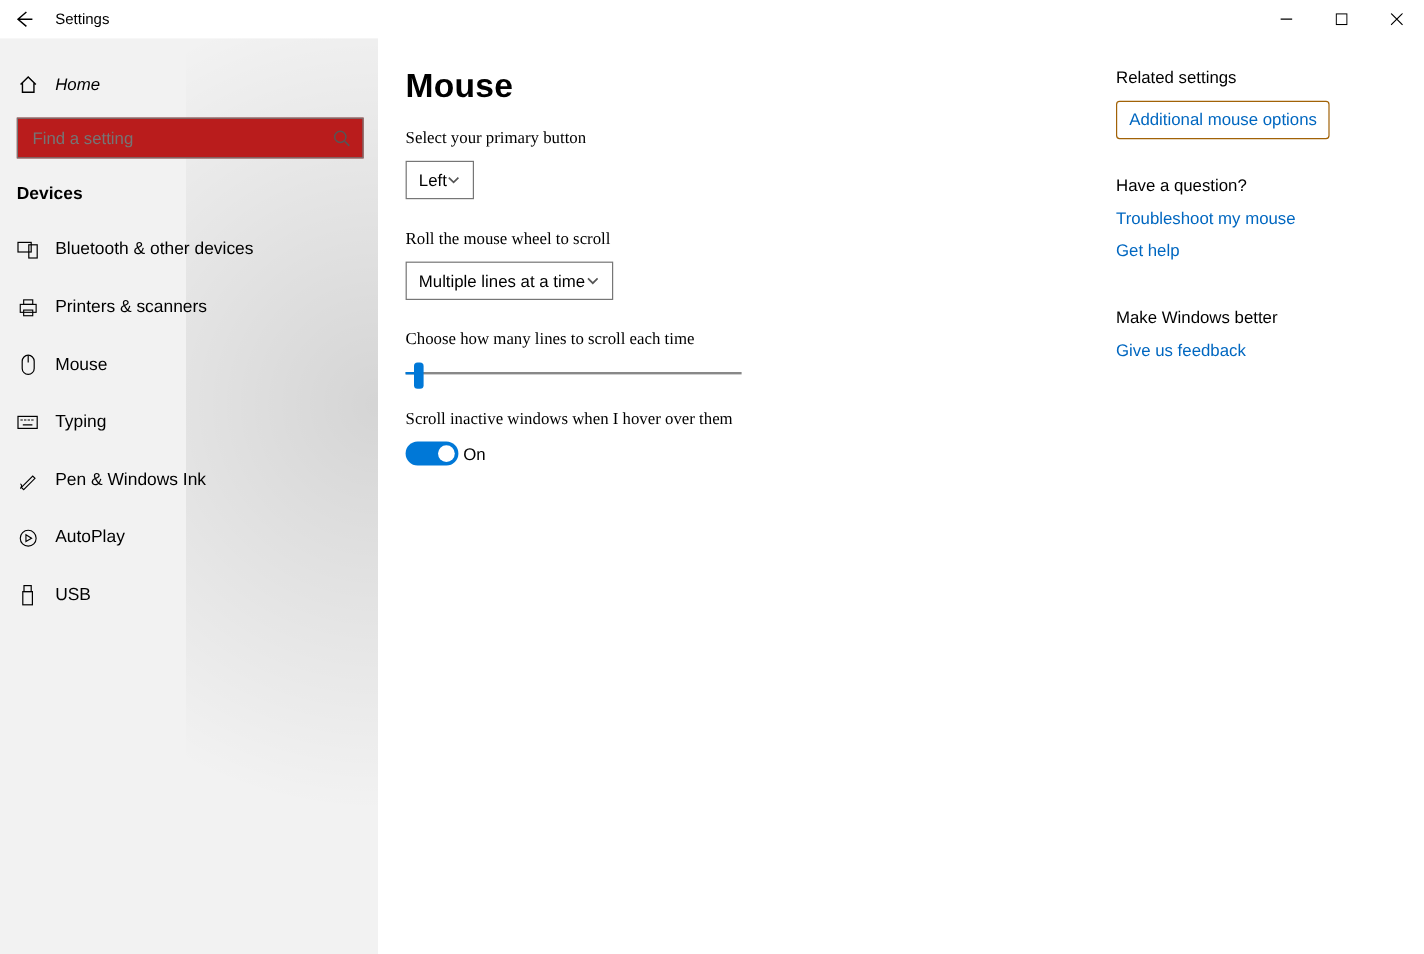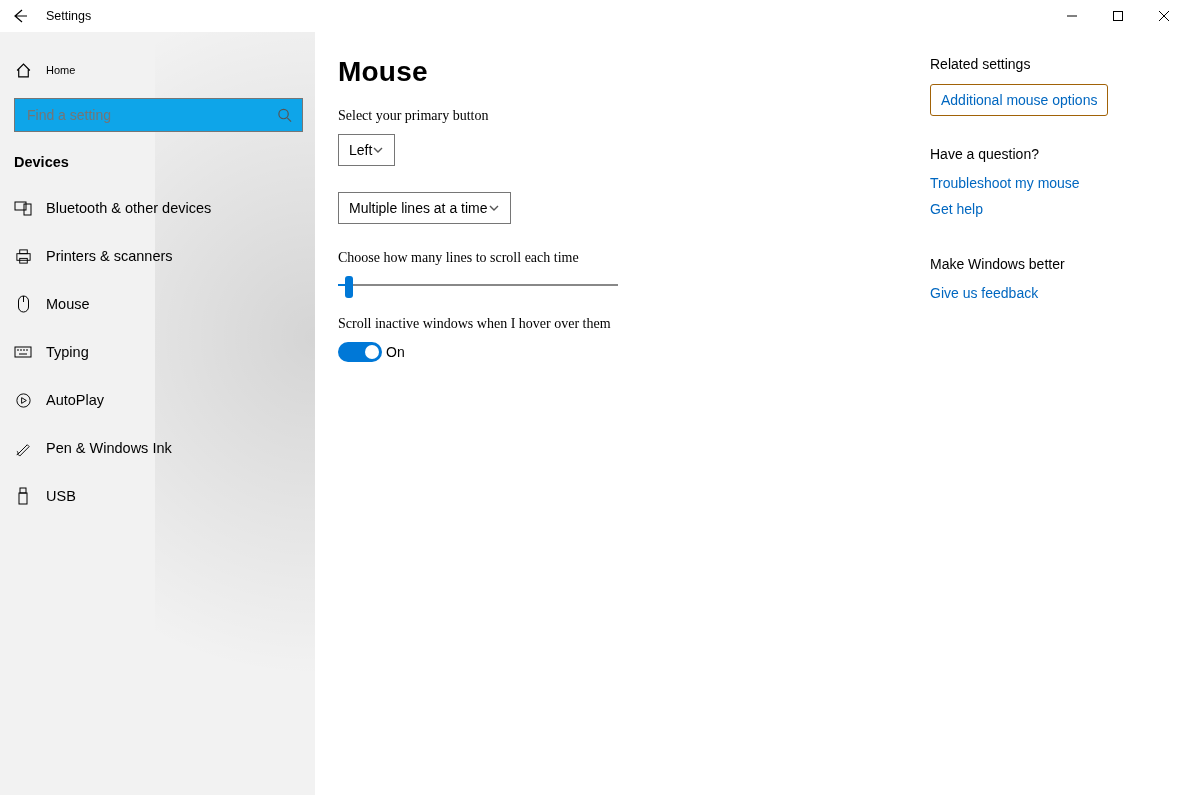--- a/index.html
+++ b/index.html
@@ -16,23 +16,23 @@
   .body { flex: 1; display: flex; min-height: 0; }
   .sidebar {
     width: 315px; height: 100%; background: #f2f2f2; position: relative; padding-top: 16px;
   }
   .sidebar-shadow {
     position: absolute; top:0; right:0; bottom:0; width:160px; pointer-events:none;
     background: radial-gradient(circle at 100% 40%, rgba(0,0,0,.12), rgba(0,0,0,0) 70%);
   }
   .home-row { display: flex; align-items: center; gap: 14px; padding: 0 14px; height: 44px; cursor: pointer; }
   .home-row .icon-slot { width: 18px; display:flex; justify-content:center; }
-  .home-row span.label { font-size: 11px; }
+  .home-row span.label { font-size: 14px; font-style: italic; }
   .search-wrap { padding: 6px 14px 18px 14px; }
-  .search-box { position: relative; width: 289px; height: 34px; border: 1px solid #767676; background: #0ea5e9; display: flex; align-items: center; }
+  .search-box { position: relative; width: 289px; height: 34px; border: 1px solid #767676; background: #b91c1c; display: flex; align-items: center; }
   .search-box input { border: none; outline: none; width: 100%; height: 100%; padding: 0 34px 0 12px; font-size: 14px; background: transparent; }
   .search-box .srch-icon { position: absolute; right: 10px; top: 50%; transform: translateY(-50%); }
   .category-title { font-size: 14.5px; font-weight: 600; padding: 4px 14px 14px 14px; }
   .nav-item { display: flex; align-items: center; gap: 14px; height: 48px; padding: 0 14px; cursor: pointer; font-size: 14.5px; position: relative; }
   .nav-item .icon-slot { width: 18px; display:flex; justify-content:center; }
   
   .content { flex: 1; display: flex; padding: 24px 0 0 23px; }
   .main-col { width: 560px; }
   .side-col { margin-left: 32px; }
   .page-title { font-size: 28px; font-weight: 600; margin-bottom: 20px; letter-spacing: .2px; }
@@ -157,34 +157,34 @@
               <rect x="1" y="1" width="16" height="10"></rect>
               <path d="M3 4h2M6 4h2M9 4h2M12 4h2M5 8h8"></path>
             </svg>
         </span>
         <span>Typing</span>
       </div>
 
       <div class="nav-item">
         <span class="icon-slot">
           <svg width="17" height="17" viewBox="0 0 18 18" fill="none" stroke="#000" stroke-width="1">
+              <path d="M3 15 L13 5 L15 7 L5 17z M2 16 C4 14 3 12 2 12"></path>
+            </svg>
+        </span>
+        <span>Pen &amp; Windows Ink</span>
+      </div>
+
+      <div class="nav-item">
+        <span class="icon-slot">
+          <svg width="17" height="17" viewBox="0 0 18 18" fill="none" stroke="#000" stroke-width="1">
               <circle cx="9" cy="9" r="7"></circle>
               <path d="M7 6 L12 9 L7 12 z"></path>
             </svg>
         </span>
         <span>AutoPlay</span>
-      </div>
-
-      <div class="nav-item">
-        <span class="icon-slot">
-          <svg width="17" height="17" viewBox="0 0 18 18" fill="none" stroke="#000" stroke-width="1">
-              <path d="M3 15 L13 5 L15 7 L5 17z M2 16 C4 14 3 12 2 12"></path>
-            </svg>
-        </span>
-        <span>Pen &amp; Windows Ink</span>
       </div>
 
       <div class="nav-item">
         <span class="icon-slot">
           <svg width="14" height="18" viewBox="0 0 12 18" fill="none" stroke="#000" stroke-width="1">
               <rect x="3" y="1" width="6" height="5"></rect>
               <rect x="2" y="6" width="8" height="11"></rect>
             </svg>
         </span>
         <span>USB</span>
@@ -200,20 +200,21 @@
           <span class="dd-text">Left</span>
           <span>
               <svg width="12" height="12" viewBox="0 0 12 12">
                 <path d="M2 4 L6 8 L10 4"></path>
               </svg>
             </span>
         </div>
 
         <div class="section-gap"></div>
 
+        <div class="field-label">Roll the mouse wheel to scroll</div>
         <div class="dropdown wide">
           <span class="dd-text">Multiple lines at a time</span>
           <span>
               <svg width="12" height="12" viewBox="0 0 12 12">
                 <path d="M2 4 L6 8 L10 4"></path>
               </svg>
             </span>
         </div>
 
         <div class="section-gap"></div>

